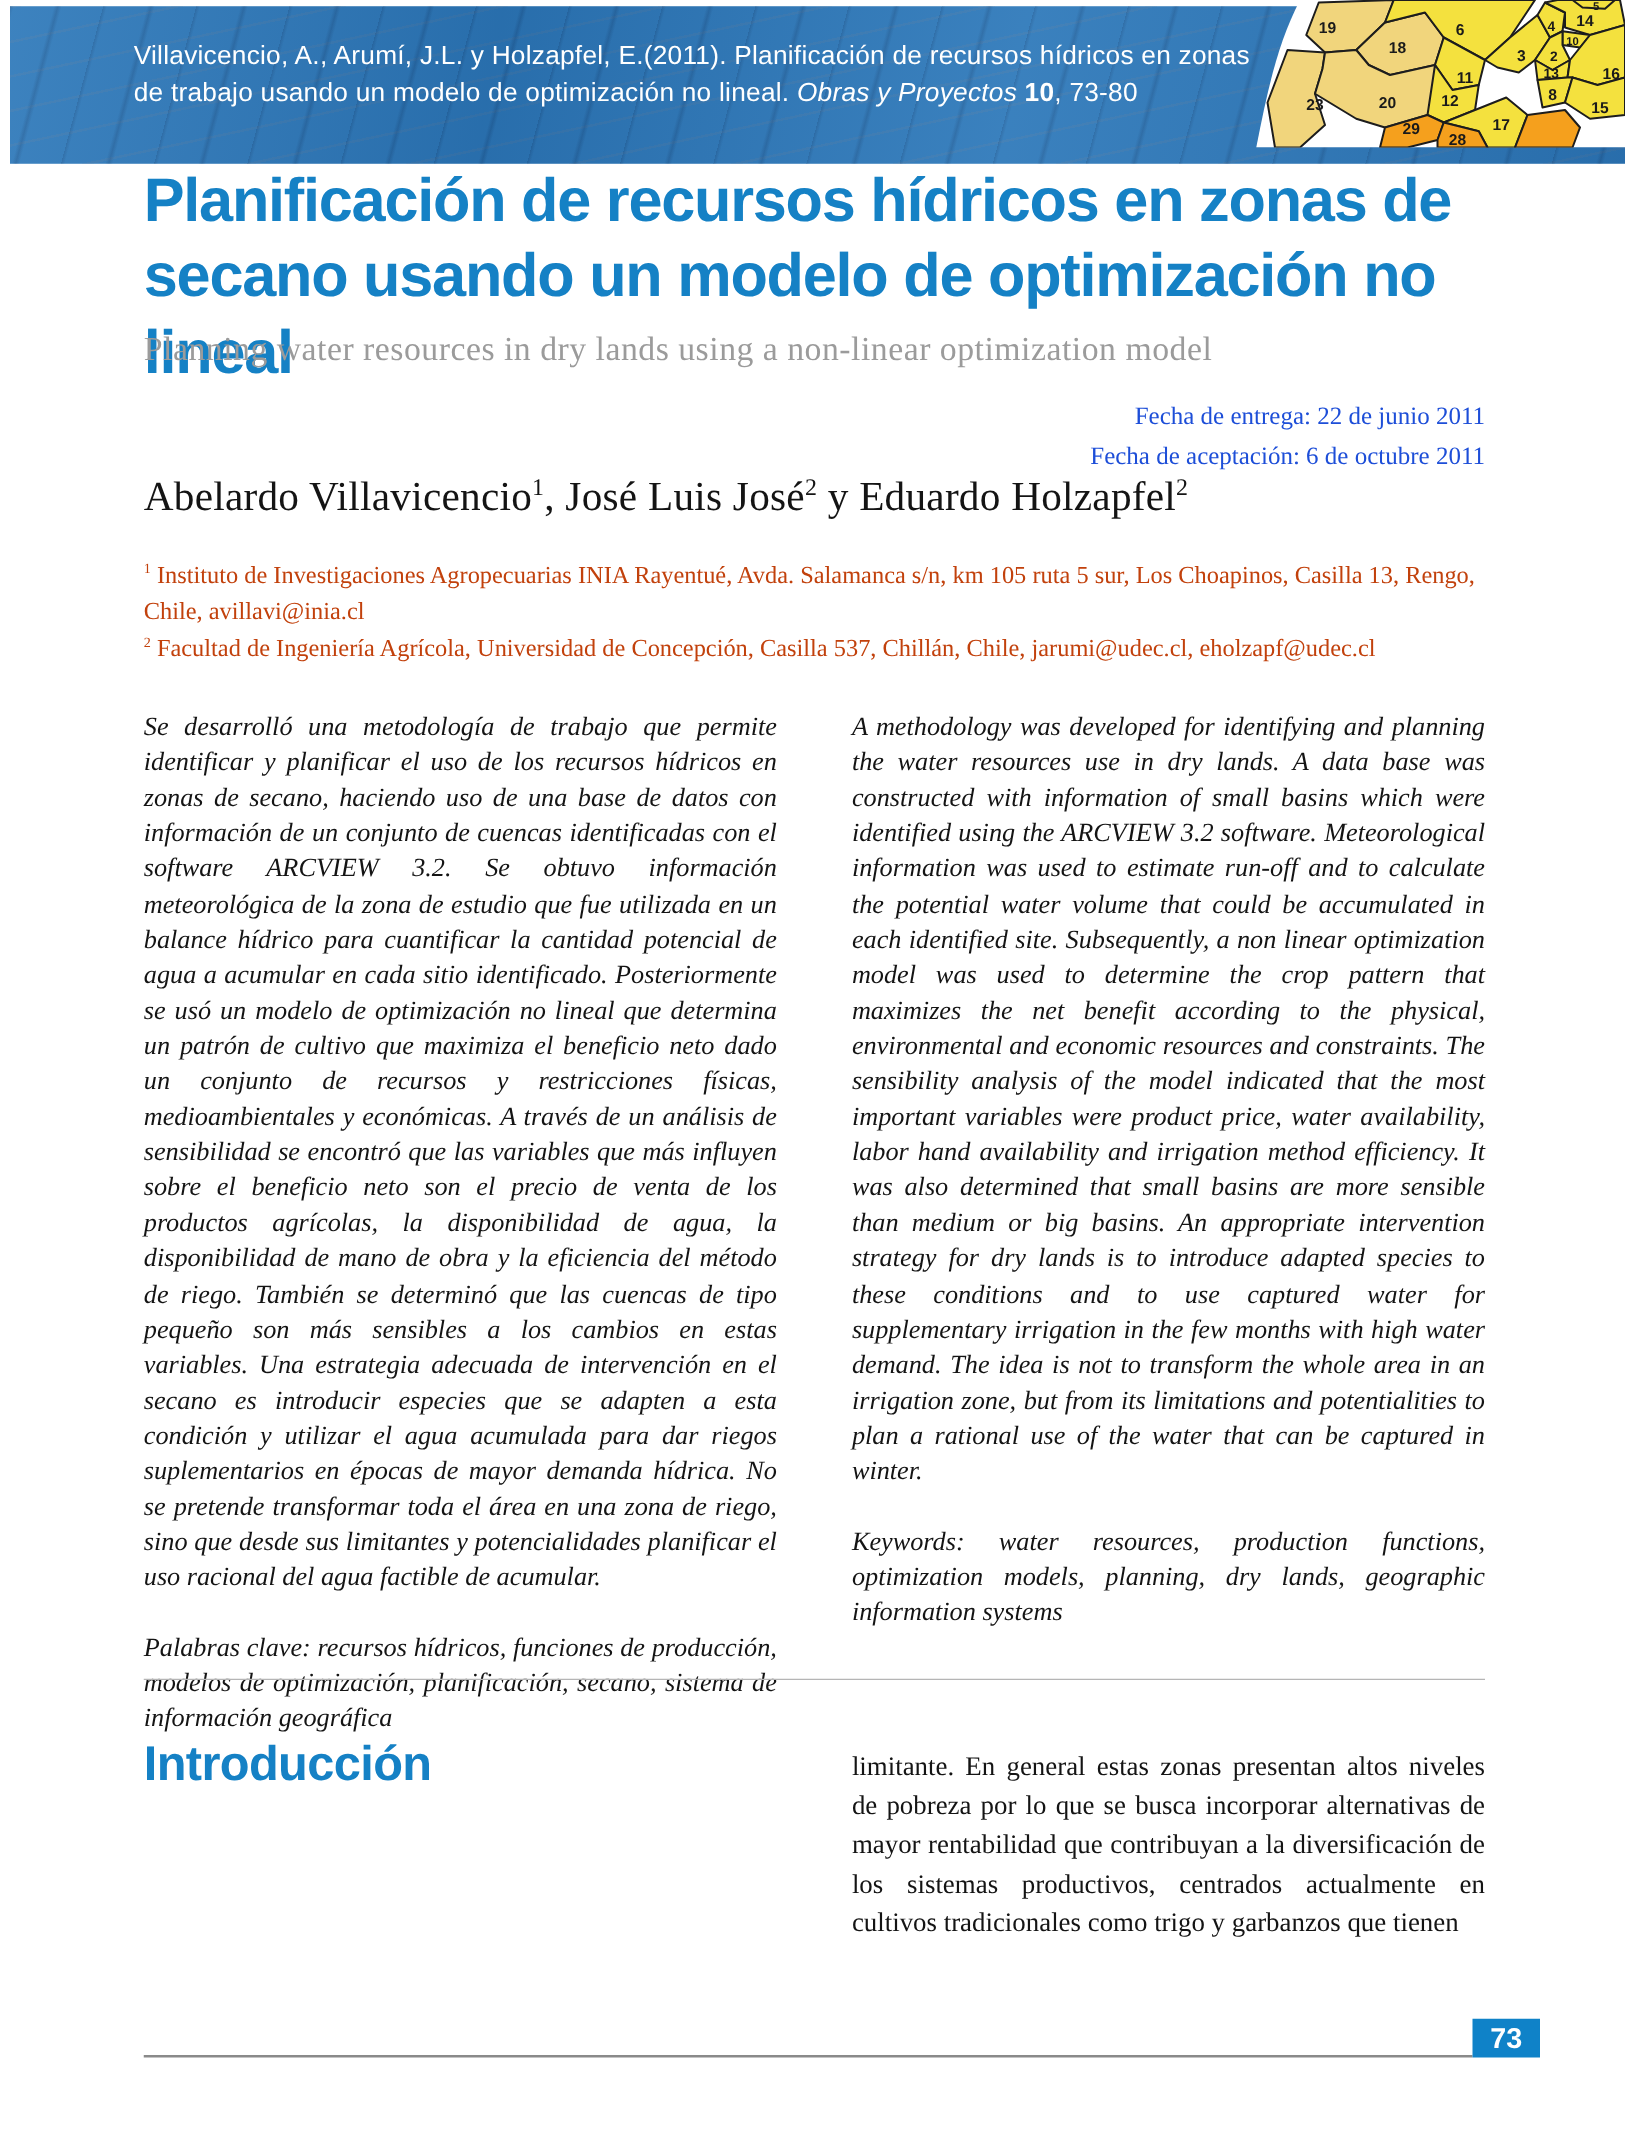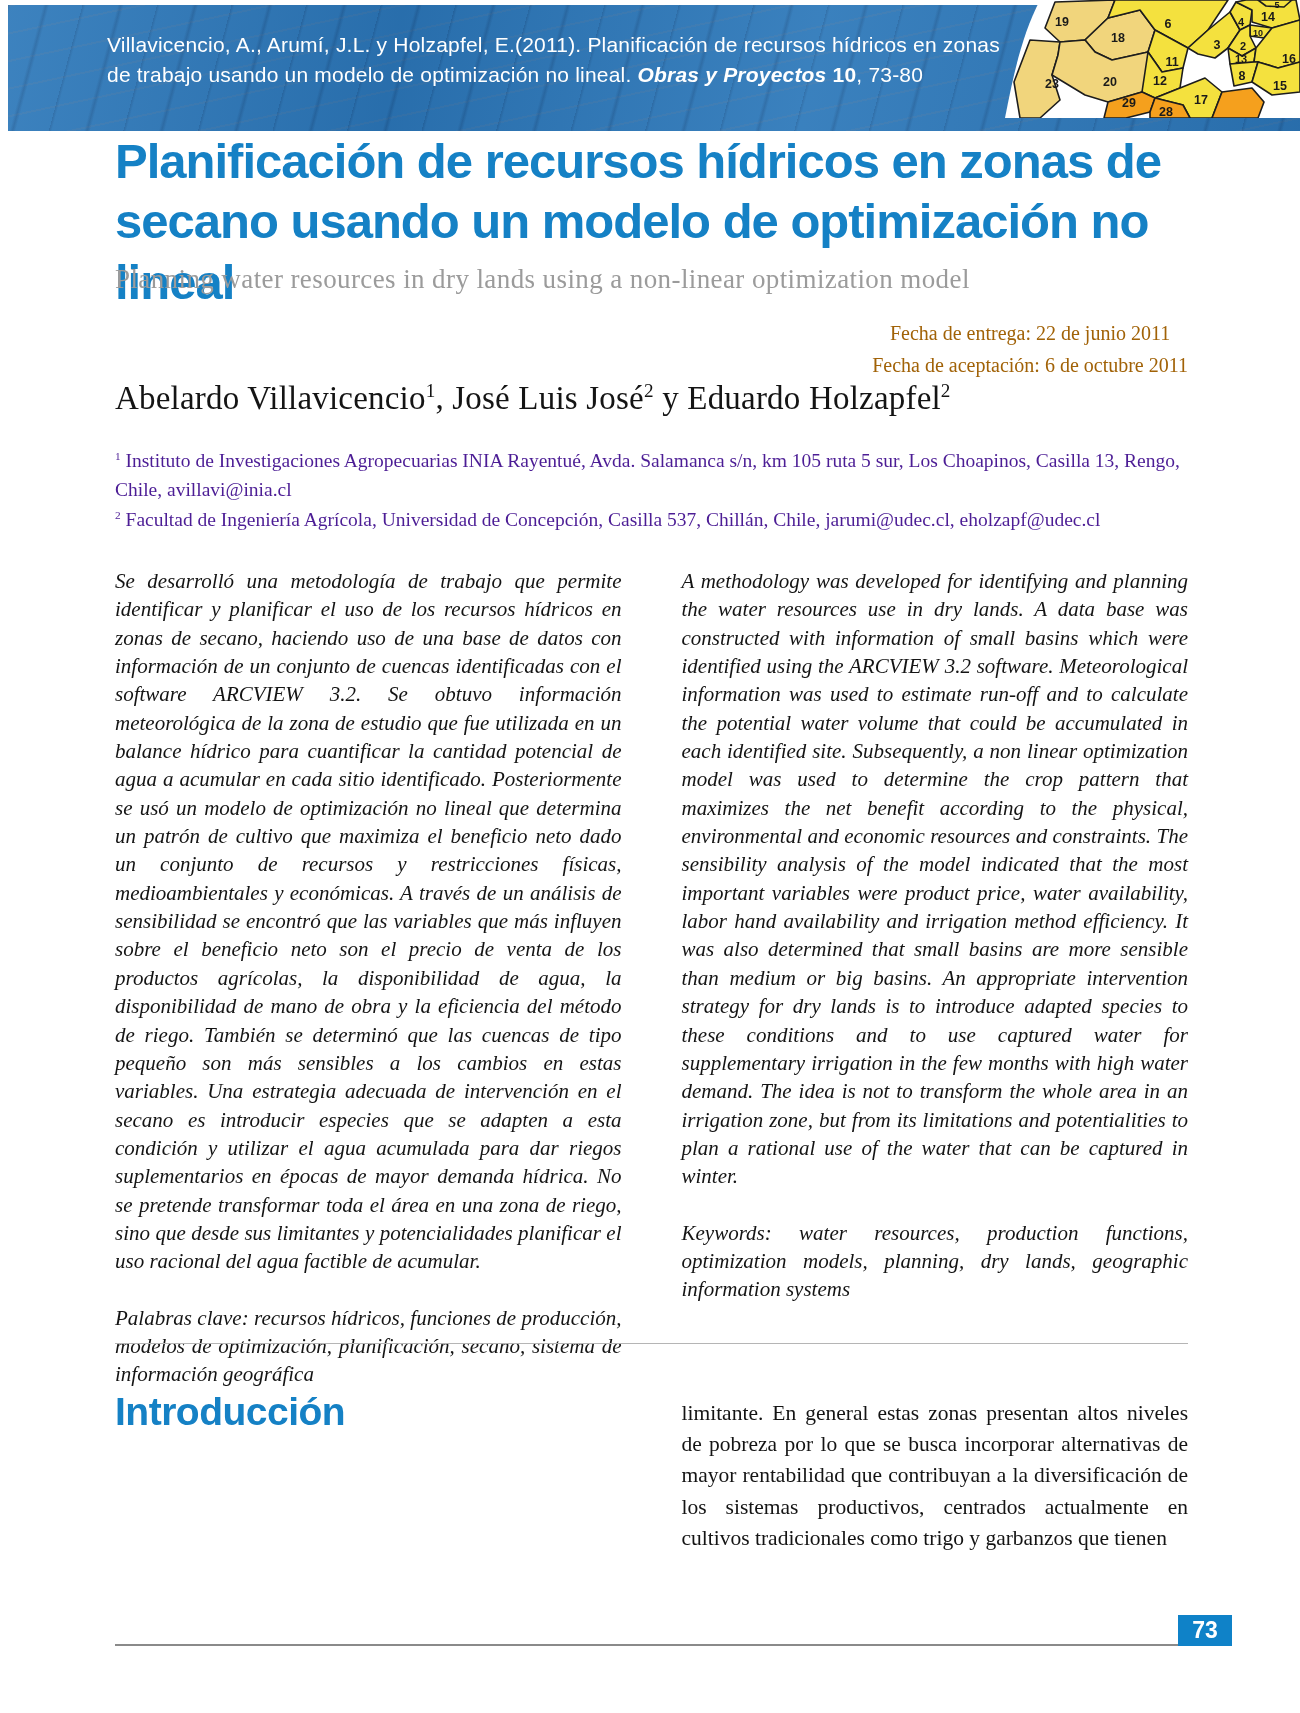--- a/index.html
+++ b/index.html
@@ -18,21 +18,21 @@
       linear-gradient(100deg, rgba(255,255,255,0.07) 0%, rgba(0,30,70,0.12) 30%, rgba(255,255,255,0.06) 62%, rgba(8,38,80,0.14) 100%),
       repeating-linear-gradient(105deg, rgba(14,48,92,0.22) 0px, rgba(14,48,92,0) 3px, rgba(14,48,92,0) 34px, rgba(14,48,92,0.22) 37px, rgba(14,48,92,0) 40px, rgba(14,48,92,0) 72px),
       repeating-linear-gradient(168deg, rgba(96,126,158,0.22) 0px, rgba(96,126,158,0.22) 2px, rgba(0,0,0,0) 2px, rgba(0,0,0,0) 27px);
   }
   .banner-text {
     position:absolute; left:99px; top:25px;
     font-family:"Liberation Sans", sans-serif;
     font-size:21px; line-height:30px; color:#ffffff; letter-spacing:0.2px;
     white-space:nowrap;
   }
-  .banner-text .it { font-style:italic;font-weight:bold; }
+  .banner-text .it { font-style:italic; }
   .banner-text .bd { font-weight:bold; }
 
   
   .map-wrap { position:absolute; top:0; right:0; width:300px; height:118px; }
   .map-num {
     font-family:"Liberation Sans", sans-serif; font-size:12.5px; font-weight:600;
     fill:#1a1a1a; text-anchor:middle;
   }
   .map-num-sm { font-size:9px; }
   .map-num-md { font-size:11px; }
@@ -43,31 +43,31 @@
   .article-title {
     position:absolute; top:131px; left:0; width:1080px; margin:0;
     font-family:"Liberation Sans", sans-serif; font-weight:700;
     font-size:49px; line-height:1.23; letter-spacing:-1px; color:#1581c5;
   }
   .article-subtitle {
     position:absolute; top:264px; left:0; margin:0;
     font-size:27px; font-weight:400; color:#9b9b9b; letter-spacing:0.4px;
   }
   .dates {
-    position:absolute; top:317px; right:0; text-align:center;
-    font-size:20px; line-height:1.6; color:#a16207;
+    position:absolute; top:317px; right:0; text-align:right;
+    font-size:20px; line-height:1.6; color:#1d4ed8;
   }
   .authors {
     position:absolute; top:380px; left:0; margin:0;
     font-size:33px; font-weight:400; color:#141414; letter-spacing:0.2px;
   }
   .authors sup, .affils sup { font-size:58%; }
   .affils {
     position:absolute; top:446px; left:0; width:1073px;
-    font-size:19.5px; line-height:1.5; color:#4c1d95;
+    font-size:19.5px; line-height:1.5; color:#c2410c;
   }
   .affils p { margin:0; }
 
   
   .abstract {
     position:absolute; top:567px; left:0; width:1073px;
     display:grid; grid-template-columns:1fr 1fr; column-gap:60px;
     font-style:italic; font-size:21px; line-height:1.35; text-align:justify;
     color:#141414;
   }

